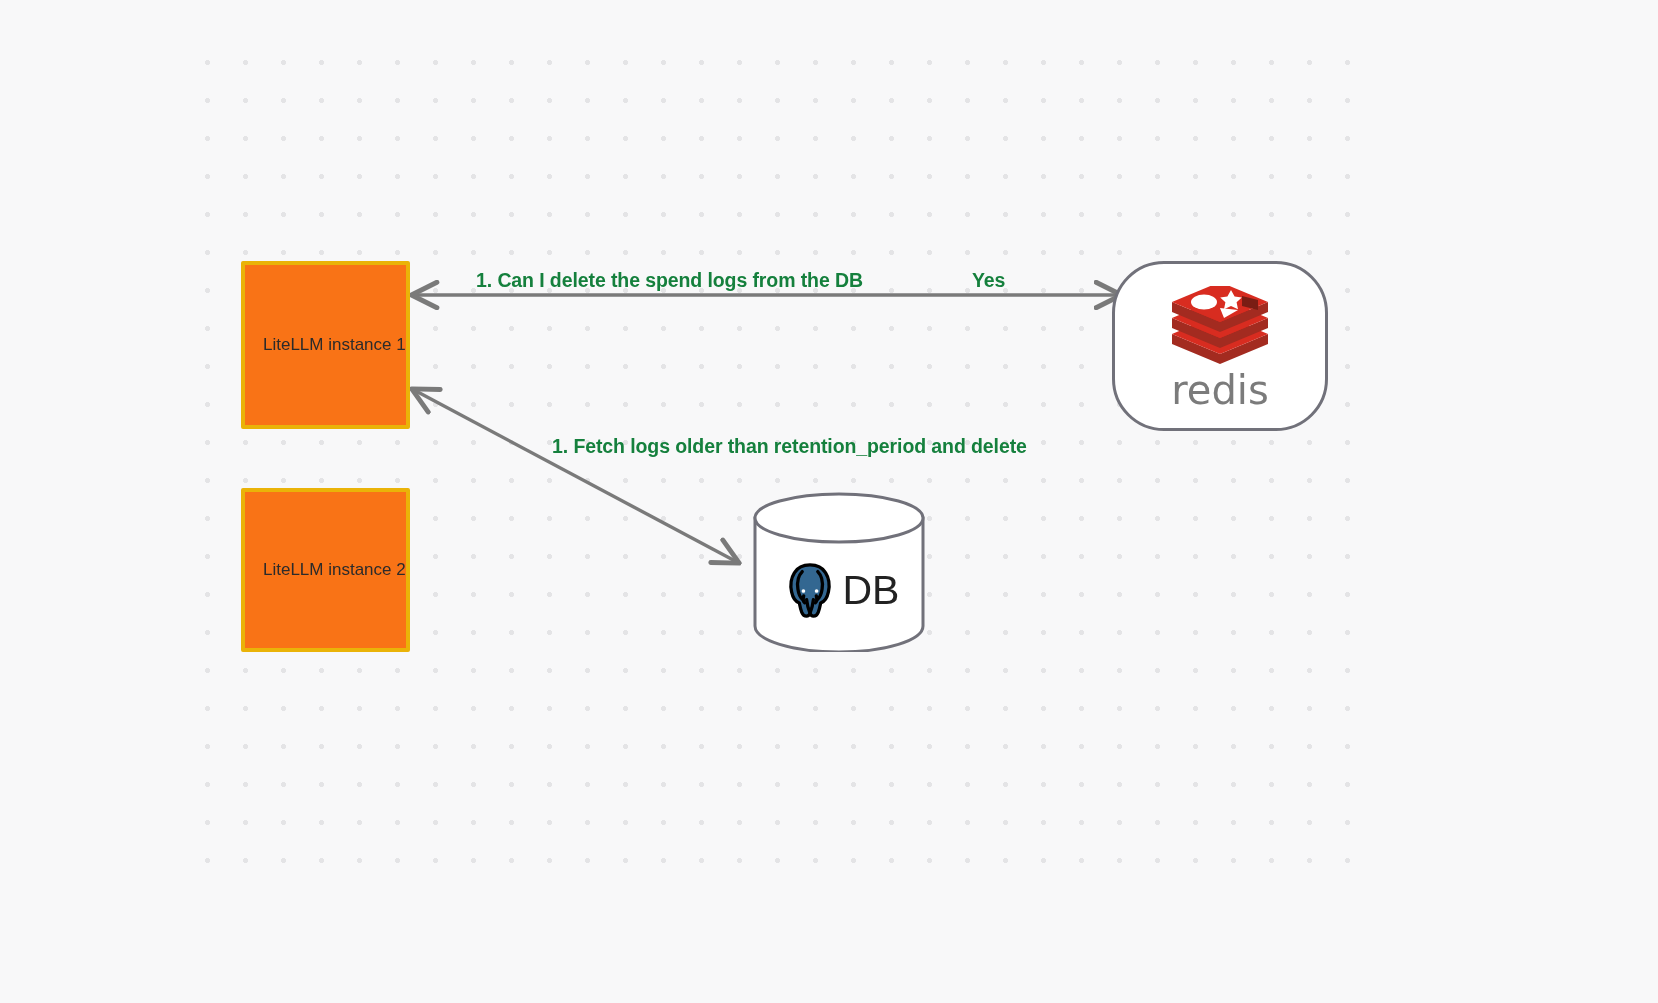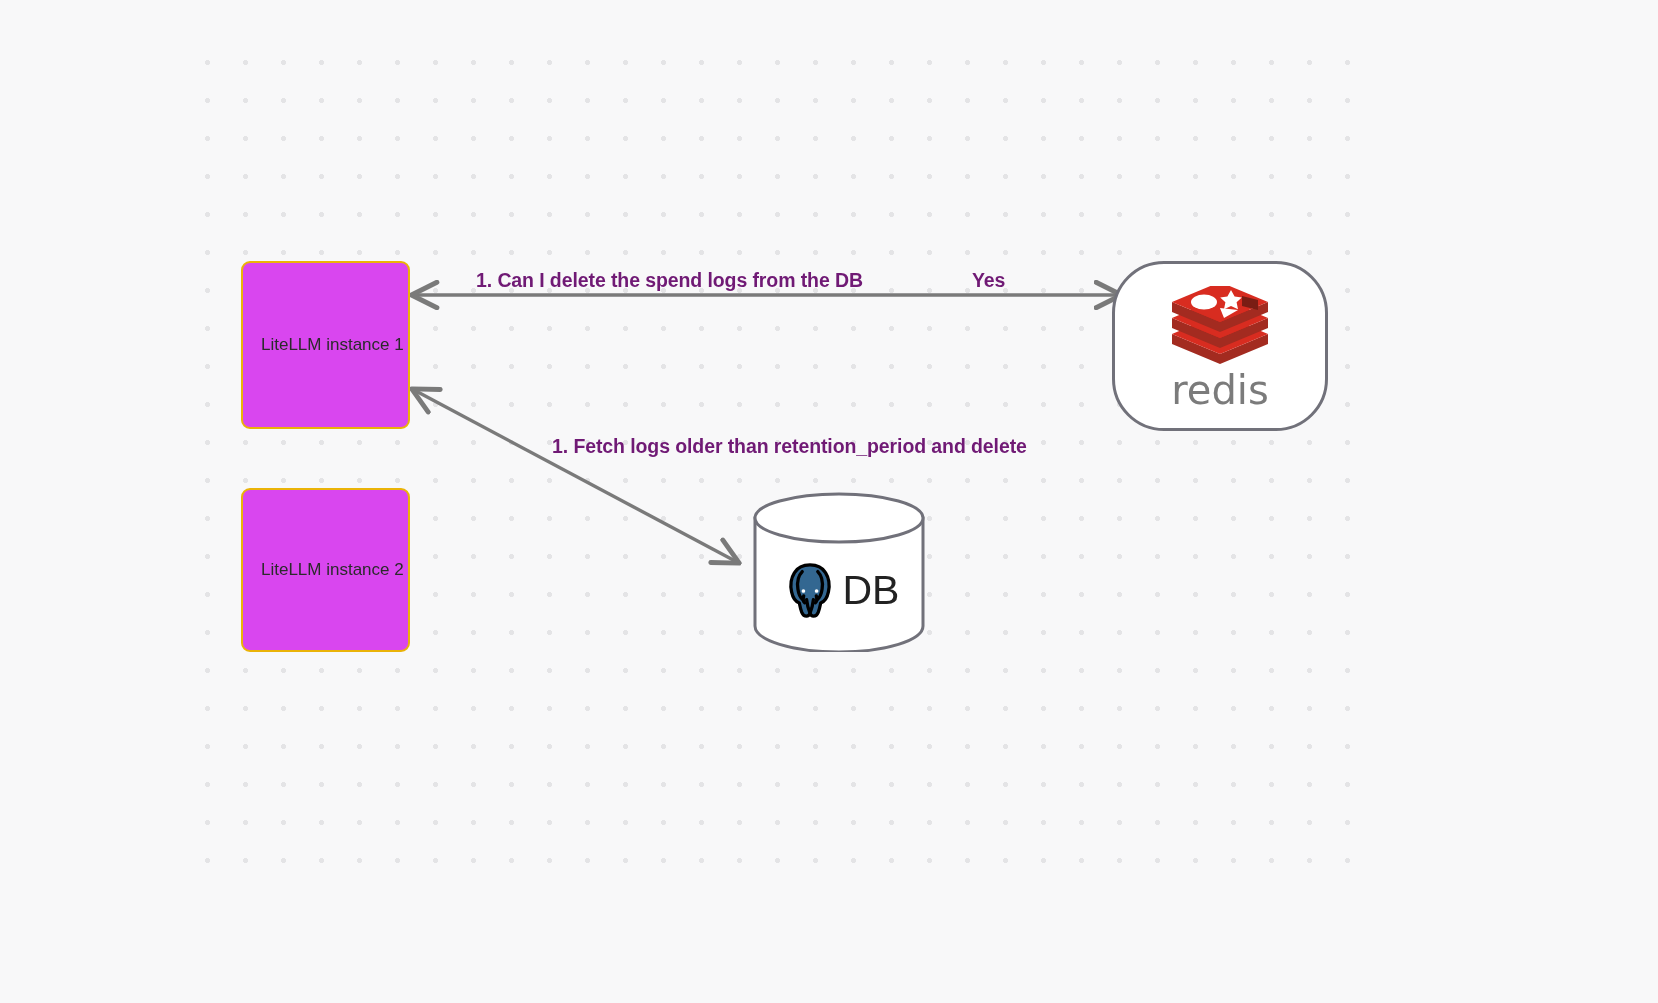--- a/index.html
+++ b/index.html
@@ -36,23 +36,23 @@
     position: absolute;
     left: 0; top: 0;
     width: 1658px;
     height: 1003px;
     pointer-events: none;
   }
 
   
   .node-box {
     position: absolute;
-    background: #d946ef;
-    border: 2px solid #eab308;
-    border-radius: 9px;
+    background: #f97316;
+    border: 4px solid #eab308;
+    border-radius: 2px;
     display: flex;
     align-items: center;
     justify-content: flex-start;
   }
   .node-box .node-label {
     font-size: 17px;
     color: #2b2b2b;
     font-family: "Liberation Sans", sans-serif;
     padding-left: 18px;
     line-height: 1.2;
@@ -122,21 +122,21 @@
     color: #222222;
     line-height: 1;
   }
 
   
   .edge-label {
     position: absolute;
     font-family: "Liberation Sans", sans-serif;
     font-weight: bold;
     font-size: 19.5px;
-    color: #701a75;
+    color: #15803d;
     white-space: nowrap;
     letter-spacing: -0.1px;
     text-align: center;
   }
   #label-step-1 { left: 476px; top: 269px; }
   #label-yes    { left: 972px; top: 269px; }
   #label-step-2 { left: 552px; top: 435px; }
 </style>
 </head>
 <body>

